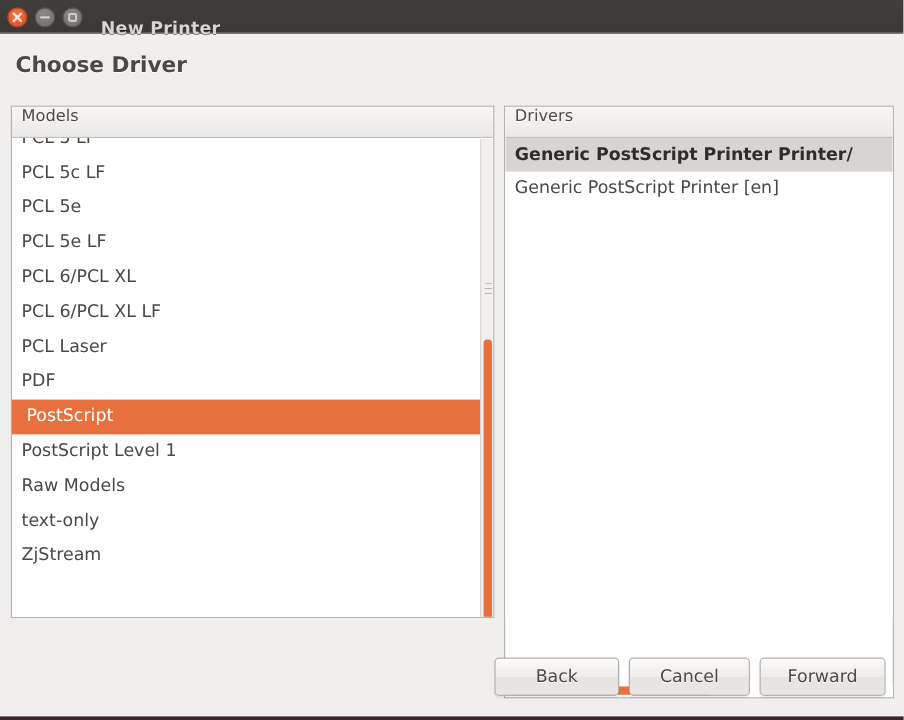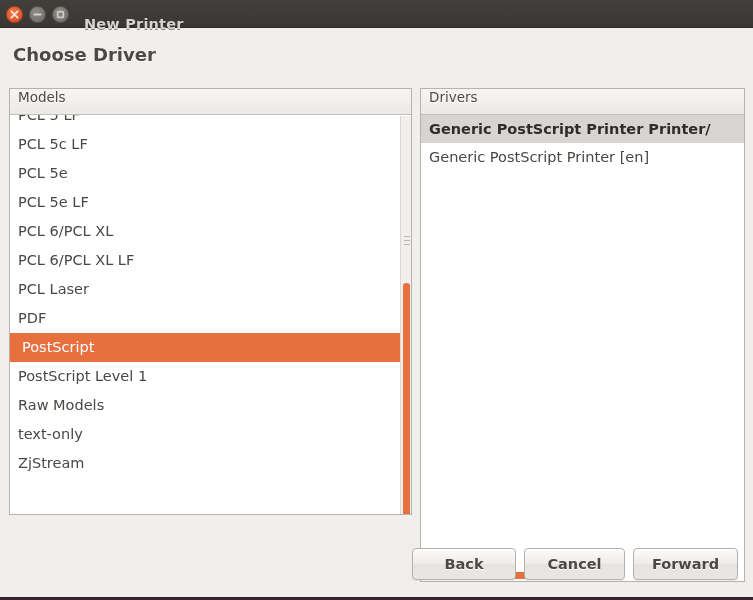--- a/index.html
+++ b/index.html
@@ -242,21 +242,20 @@
     background: linear-gradient(to bottom, #fcfbfa 0%, #eeecea 50%, #e6e3e0 51%, #e9e6e3 100%);
     box-shadow: inset 0 1px 0 #ffffff, 0 1px 1px rgba(0,0,0,0.07);
     font-size: 14.5px;
     color: #4b4945;
     display: flex;
     align-items: center;
     justify-content: center;
     text-shadow: 0 1px 0 #ffffff;
     cursor: default;
     user-select: none;
-    font-weight: bold;
   }
   #btn-back    { left: 412px; top: 548px; width: 104px; }
   #btn-cancel  { left: 524px; top: 548px; width: 101px; }
   #btn-forward { left: 633px; top: 548px; width: 105px; }
 </style>
 </head>
 <body>
 
 <div id="window">
 

